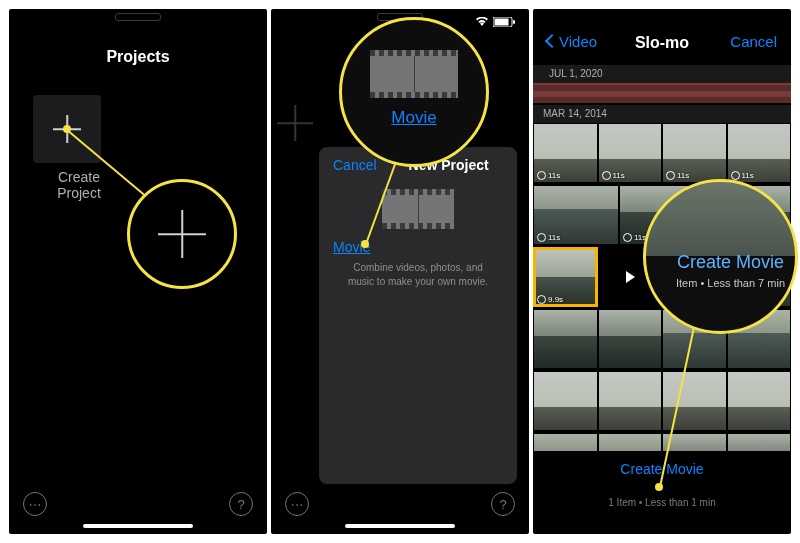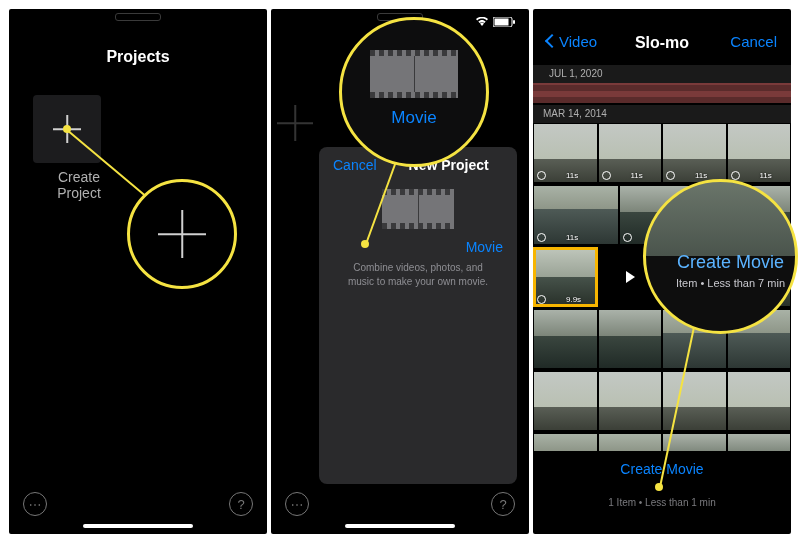--- a/index.html
+++ b/index.html
@@ -143,21 +143,21 @@
     display: flex; align-items: center; font-size: 14px;
     margin-bottom: 14px;
   }
   .sheet-cancel { color: #0a84ff; font-size: 14px; }
   .sheet-title { font-weight: 600; margin-left: 32px; }
   .sheet-icon {
     width: 74px; height: 44px; margin: 4px auto 8px;
     display:flex; align-items:center; justify-content:center;
   }
   .opt-title {
-    text-align:right; color:#0a84ff; font-size:14px; margin-bottom:6px;
+    text-align:left; color:#0a84ff; font-size:14px; margin-bottom:6px;text-decoration:underline;
   }
   .opt-desc {
     text-align:center; color:#8e8e93; font-size:10px; line-height:1.35;
     padding: 0 8px;
   }
   .opt-block { margin-bottom: 22px; }
 
   .filmstrip {
     width: 72px; height: 40px; background:#757578;
     position: relative;
@@ -206,21 +206,21 @@
     position:absolute; left:0; width:100%; height:60px;
     display:flex;
   }
   .thumb {
     flex:1; margin:1px; background:#3a3a3a;
     position:relative; overflow:hidden;
   }
   .thumb .dur {
     position:absolute; left:3px; bottom:2px; color:#fff;
     font-size:8px; text-shadow:0 0 2px #000;
-    display:flex; align-items:center; gap:20px;
+    display:flex; align-items:center; gap:2px;
   }
   .clk { width:7px;height:7px;border:1px solid #fff;border-radius:50%; }
   .selected .thumb:first-child {
     outline: 3px solid #f7b500; outline-offset:-2px;
   }
   .play-overlay {
     position:absolute; left:50%; top:50%; transform:translate(-50%,-50%);
     width:22px;height:22px; background:#000;
     display:flex;align-items:center;justify-content:center;
   }

